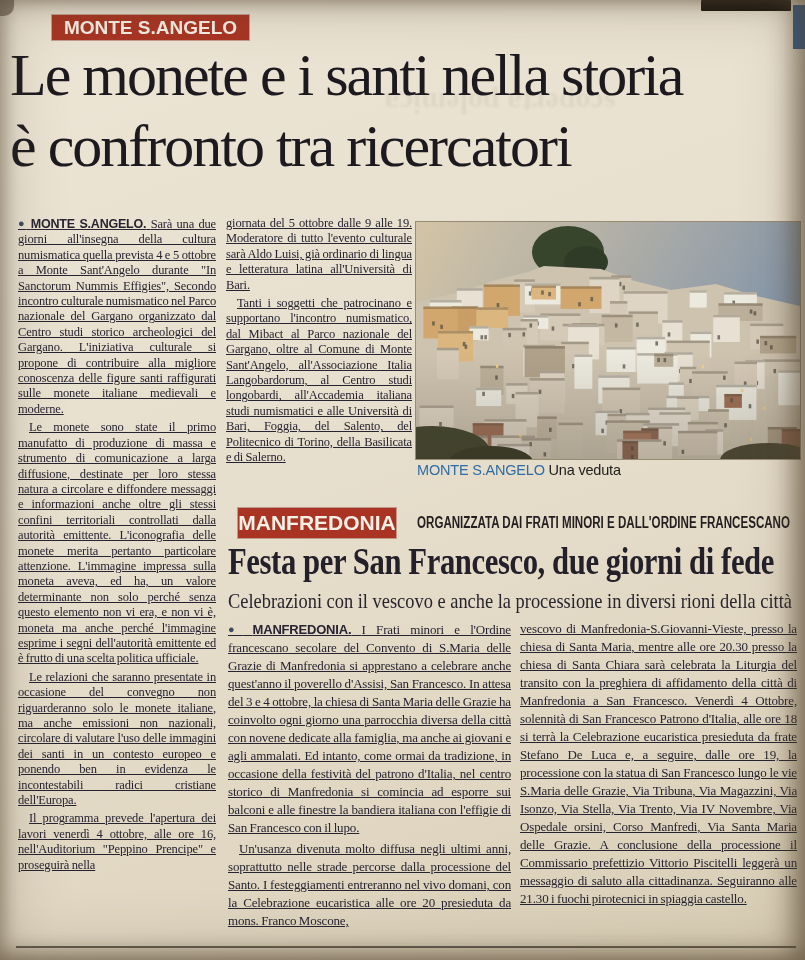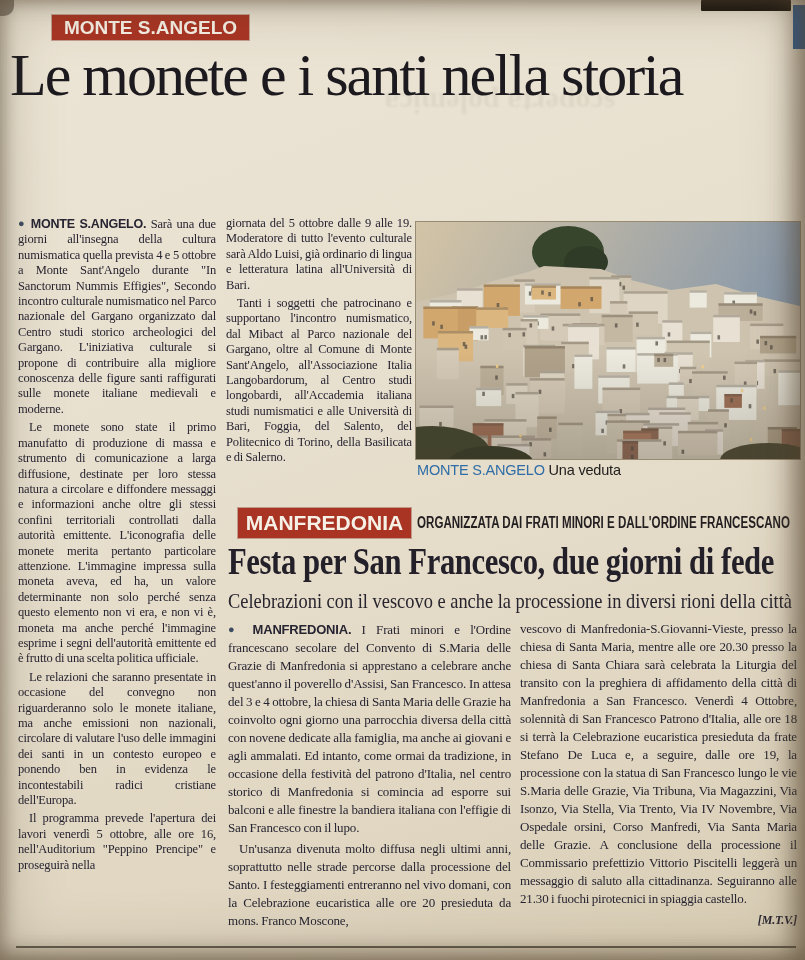--- a/index.html
+++ b/index.html
@@ -16,35 +16,35 @@
   .bottom-rule{position:absolute;left:16px;top:946px;width:780px;height:2px;background:#3c362c;opacity:.75;}
   .ghost{position:absolute;left:285px;top:86px;width:430px;text-align:center;
     font-family:"Liberation Serif",serif;font-weight:bold;font-size:30px;color:#6d6152;
     transform:scale(-1,-1);opacity:.09;filter:blur(1.3px);z-index:1;pointer-events:none;}
   
   .tag{position:absolute;display:flex;align-items:center;justify-content:center;
     background:#a93423;color:#f6f1e6;font-family:"Liberation Sans",sans-serif;font-weight:bold;
     box-shadow:0 0 0 1px rgba(120,30,20,.35);}
   .tag .fitw{white-space:nowrap;}
   .tag1{left:52px;top:15px;width:197px;height:25px;font-size:19px;}
-  .tag2{left:238px;top:508px;width:173px;height:30px;font-size:21px;}
+  .tag2{left:238px;top:508px;width:158px;height:30px;font-size:21px;}
   .kicker{position:absolute;font-family:"Liberation Sans",sans-serif;font-weight:bold;color:#201d20;}
   .kicker1{left:257px;top:19px;width:510px;font-size:16px;}
   .kicker2{left:417px;top:514px;width:375px;font-size:16px;color:#231f21;}
   .fitw{display:inline-block;white-space:nowrap;transform-origin:left center;}
   
   .headline1{position:absolute;left:10px;top:40px;margin:0;font-weight:normal;color:#1c1a1f;
     font-size:60px;line-height:71px;letter-spacing:-2px;z-index:2;}
   .headline1 .hl-line{display:block;}
   .headline2{position:absolute;left:228px;top:541px;margin:0;font-weight:bold;color:#23202a;
     font-size:37px;line-height:42px;letter-spacing:-0.5px;}
   .subhead2{position:absolute;left:228px;top:589px;margin:0;font-weight:normal;color:#27242e;
     font-size:21px;line-height:24px;}
   
-  .col{position:absolute;text-align:justify;overflow:hidden;}
+  .col{position:absolute;text-align:justify;overflow:hidden;text-decoration:underline;}
   .col p{margin:0 0 3px 0;text-indent:11px;}
   .col p.lead{text-indent:0;}
   .a1{font-size:12.5px;line-height:15.4px;letter-spacing:-0.15px;word-spacing:-0.6px;}
   .a2{font-size:13px;line-height:18px;letter-spacing:-0.15px;word-spacing:-0.6px;}
   .c11{left:18px;top:216px;width:198px;height:704px;}
   .c12{left:226px;top:216px;width:186px;height:266px;}
   .c21{left:228px;top:620px;width:283px;height:324px;}
   .c22{left:520px;top:620px;width:277px;height:324px;}
   .bullet{color:#3d4c61;font-size:11px;vertical-align:1px;}
   .lead-label{font-family:"Liberation Sans",sans-serif;font-weight:bold;letter-spacing:-0.2px;}
@@ -66,27 +66,28 @@
   <div class="scan-corner"></div>
   <div class="scan-bar-top"></div>
   <div class="scan-blue"></div>
   <div class="ghost">scoperta polemica</div>
 
   <div class="tag tag1">
     <span class="fitw" style="transform: scaleX(1);">MONTE S.ANGELO</span>
   </div>
   <h1 class="headline1">
     <span class="hl-line"><span class="fitw" style="transform: scaleX(1);">Le monete e i santi nella storia</span></span>
+    <span class="hl-line"><span class="fitw" style="transform: scaleX(1);">è confronto tra ricercatori</span></span>
   </h1>
 
   <div class="col a1 c11">
     <p class="lead"><span class="bullet">●</span> <b class="lead-label">MONTE S.ANGELO.</b> <span>Sarà una due giorni all'insegna della cultura numismatica quella prevista 4 e 5 ottobre a Monte Sant'Angelo durante "In Sanctorum Nummis Effigies", Secondo incontro culturale numismatico nel Parco nazionale del Gargano organizzato dal Centro studi storico archeologici del Gargano. L'iniziativa culturale si propone di contribuire alla migliore conoscenza delle figure santi raffigurati sulle monete italiane medievali e moderne.</span></p>
     <p>Le monete sono state il primo manufatto di produzione di massa e strumento di comunicazione a larga diffusione, destinate per loro stessa natura a circolare e diffondere messaggi e informazioni anche oltre gli stessi confini territoriali controllati dalla autorità emittente. L'iconografia delle monete merita pertanto particolare attenzione. L'immagine impressa sulla moneta aveva, ed ha, un valore determinante non solo perché senza questo elemento non vi era, e non vi è, moneta ma anche perché l'immagine esprime i segni dell'autorità emittente ed è frutto di una scelta politica ufficiale.</p>
     <p>Le relazioni che saranno presentate in occasione del convegno non riguarderanno solo le monete italiane, ma anche emissioni non nazionali, circolare di valutare l'uso delle immagini dei santi in un contesto europeo e ponendo ben in evidenza le incontestabili radici cristiane dell'Europa.</p>
-    <p>Il programma prevede l'apertura dei lavori venerdì 5 ottobre, alle ore 16, nell'Auditorium "Peppino Prencipe" e proseguirà nella</p>
+    <p>Il programma prevede l'apertura dei lavori venerdì 4 ottobre, alle ore 16, nell'Auditorium "Peppino Prencipe" e proseguirà nella</p>
   </div>
   <div class="col a1 c12">
     <p class="lead">giornata del 5 ottobre dalle 9 alle 19. Moderatore di tutto l'evento culturale sarà Aldo Luisi, già ordinario di lingua e letteratura latina all'Università di Bari.</p>
     <p>Tanti i soggetti che patrocinano e supportano l'incontro numismatico, dal Mibact al Parco nazionale del Gargano, oltre al Comune di Monte Sant'Angelo, all'Associazione Italia Langobardorum, al Centro studi longobardi, all'Accademia italiana studi numismatici e alle Università di Bari, Foggia, del Salento, del Politecnico di Torino, della Basilicata e di Salerno.</p>
   </div>
 
   <figure class="photo">
     <svg id="photoSvg" width="384" height="237" viewBox="0 0 384 237">
       <defs>
         <linearGradient id="sky" x1="0" y1="0" x2="1" y2="0.35">
@@ -403,18 +404,17 @@
   <h3 class="subhead2">
     <span class="fitw" style="transform: scaleX(0.876074);">Celebrazioni con il vescovo e anche la processione in diversi rioni della città</span>
   </h3>
 
   <div class="col a2 c21">
     <p class="lead"><span class="bullet">●</span> <b class="lead-label">MANFREDONIA.</b> <span>I Frati minori e l'Ordine francescano secolare del Convento di S.Maria delle Grazie di Manfredonia si apprestano a celebrare anche quest'anno il poverello d'Assisi, San Francesco. In attesa del 3 e 4 ottobre, la chiesa di Santa Maria delle Grazie ha coinvolto ogni giorno una parrocchia diversa della città con novene dedicate alla famiglia, ma anche ai giovani e agli ammalati. Ed intanto, come ormai da tradizione, in occasione della festività del patrono d'Italia, nel centro storico di Manfredonia si comincia ad esporre sui balconi e alle finestre la bandiera italiana con l'effigie di San Francesco con il lupo.</span></p>
     <p>Un'usanza divenuta molto diffusa negli ultimi anni, soprattutto nelle strade percorse dalla processione del Santo. I festeggiamenti entreranno nel vivo domani, con la Celebrazione eucaristica alle ore 20 presieduta da mons. Franco Moscone,</p>
   </div>
   <div class="col a2 c22">
     <p class="lead">vescovo di Manfredonia-S.Giovanni-Vieste, presso la chiesa di Santa Maria, mentre alle ore 20.30 presso la chiesa di Santa Chiara sarà celebrata la Liturgia del transito con la preghiera di affidamento della città di Manfredonia a San Francesco. Venerdì 4 Ottobre, solennità di San Francesco Patrono d'Italia, alle ore 18 si terrà la Celebrazione eucaristica presieduta da frate Stefano De Luca e, a seguire, dalle ore 19, la processione con la statua di San Francesco lungo le vie S.Maria delle Grazie, Via Tribuna, Via Magazzini, Via Isonzo, Via Stella, Via Trento, Via IV Novembre, Via Ospedale orsini, Corso Manfredi, Via Santa Maria delle Grazie. A conclusione della processione il Commissario prefettizio Vittorio Piscitelli leggerà un messaggio di saluto alla cittadinanza. Seguiranno alle 21.30 i fuochi pirotecnici in spiaggia castello.</p>
-    <div class="sigline">[M.T.V.]</div>
   </div>
 
   <div class="bottom-rule"></div>
   <div class="vignette"></div>
 </div>
 
 </body></html>

